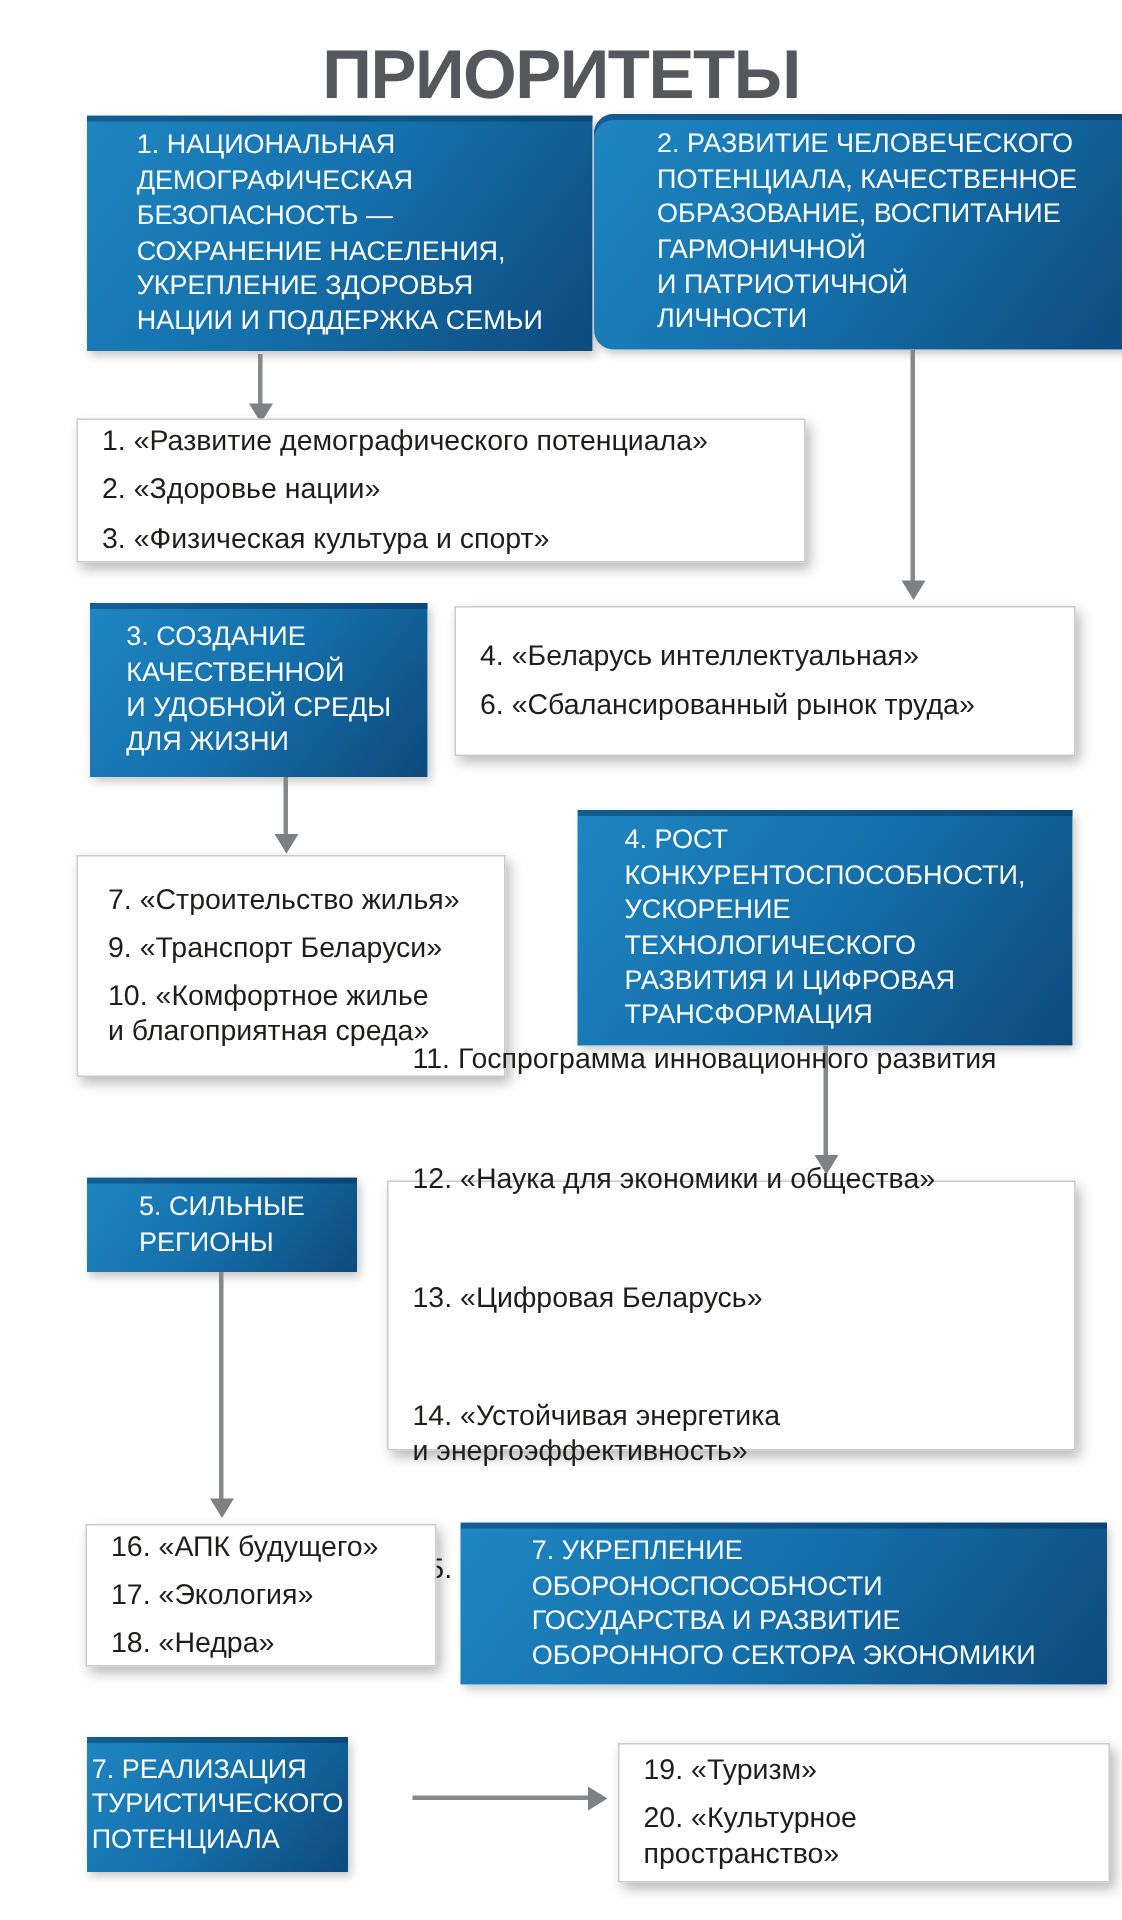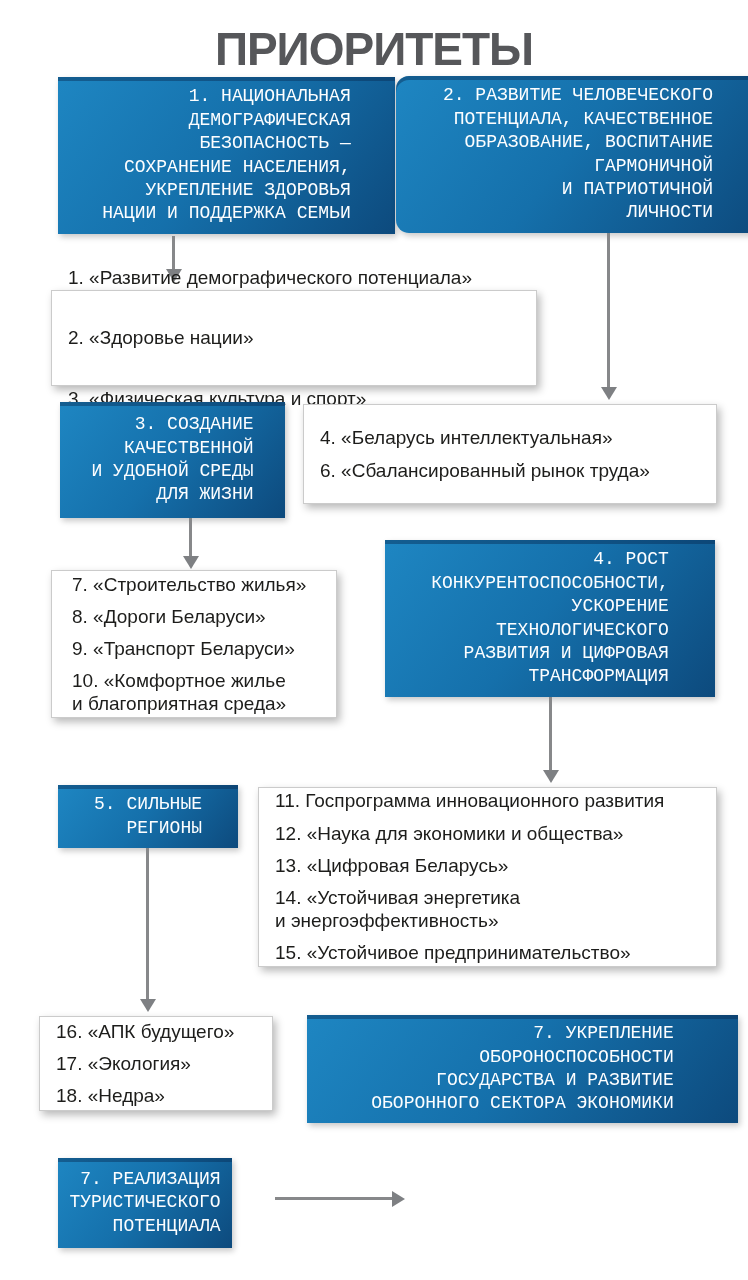--- a/index.html
+++ b/index.html
@@ -21,28 +21,27 @@
     color: #56575a;
     margin-top: 16px;
   }
   .blue-box {
     position: absolute;
     background: linear-gradient(128deg, #1e86c2 0%, #1570ab 48%, #0d4a7d 100%);
     box-shadow: inset 0 4px 0 rgba(9,45,84,0.45), 2px 3px 6px rgba(0,0,0,0.22);
     display: flex;
     align-items: center;
     justify-content: center;
-    text-align: right;
+    text-align: left;
     color: #fdfeff;
     font-size: 18px;
     line-height: 1.3;
     white-space: pre-line;
     padding: 4px 10px;
     box-sizing: border-box;
-    font-family: Liberation Mono, monospace;
   }
   .white-box {
     position: absolute;
     background: #ffffff;
     border: 1px solid #cbcbcb;
     box-shadow: 3px 4px 8px rgba(0,0,0,0.28);
     box-sizing: border-box;
     display: flex;
     flex-direction: column;
     justify-content: center;
@@ -56,25 +55,25 @@
   
   .p1 { left: 58px;  top: 77px;   width: 337px; height: 157px; }
   .p2 { left: 396px; top: 76px;   width: 364px; height: 157px; border-radius: 13px; }
   .p3 { left: 60px;  top: 402px;  width: 225px; height: 116px; }
   .p4 { left: 385px; top: 540px;  width: 330px; height: 157px; }
   .p5 { left: 58px;  top: 785px;  width: 180px; height: 63px;  }
   .p6 { left: 307px; top: 1015px; width: 431px; height: 108px; }
   .p7 { left: 58px;  top: 1158px; width: 174px; height: 90px;  }
 
   
-  .g1 { left: 51px;  top: 290px;  width: 486px; height: 96px; gap: 28px;  }
+  .g1 { left: 51px;  top: 279px;  width: 486px; height: 96px;  }
   .g2 { left: 303px; top: 404px;  width: 414px; height: 100px; }
   .g3 { left: 51px;  top: 570px;  width: 286px; height: 148px; padding-left: 20px; }
-  .g4 { left: 258px; top: 787px;  width: 459px; height: 180px; }
-  .g5 { left: 39px;  top: 1016px; width: 234px; height: 95px;  }
+  .g4 { left: 258px; top: 787px;  width: 459px; height: 180px; gap: 47px; }
+  .g5 { left: 57px;  top: 1016px; width: 234px; height: 95px;  }
   .g6 { left: 412px; top: 1162px; width: 328px; height: 93px;  }
 
   
   .arrow { position: absolute; }
   .arrow .line { position: absolute; background: #87888a; }
   .arrow .head { position: absolute; width: 0; height: 0; }
   .arrow.v .line { width: 3px; }
   .arrow.v .head {
     border-left: 8px solid transparent;
     border-right: 8px solid transparent;
@@ -145,21 +144,20 @@
     <div class="item">6. «Сбалансированный рынок труда»</div>
   </div>
 
   <div class="arrow v a3">
     <div class="line"></div>
     <div class="head"></div>
   </div>
 
   <div class="white-box g3">
     <div class="item">7. «Строительство жилья»</div>
-    <div class="item">8. «Дороги Беларуси»</div>
     <div class="item">9. «Транспорт Беларуси»</div>
     <div class="item">10. «Комфортное жилье
 и благоприятная среда»</div>
   </div>
 
   <div class="blue-box p4">4. РОСТ
 КОНКУРЕНТОСПОСОБНОСТИ,
 УСКОРЕНИЕ
 ТЕХНОЛОГИЧЕСКОГО
 РАЗВИТИЯ И ЦИФРОВАЯ
@@ -200,14 +198,19 @@
 
   <div class="blue-box p7">7. РЕАЛИЗАЦИЯ
 ТУРИСТИЧЕСКОГО
 ПОТЕНЦИАЛА</div>
 
   <div class="arrow h a6">
     <div class="line"></div>
     <div class="head"></div>
   </div>
 
+  <div class="white-box g6">
+    <div class="item">19. «Туризм»</div>
+    <div class="item">20. «Культурное
+пространство»</div>
+  </div>
 
 </div>
 
 </body></html>

